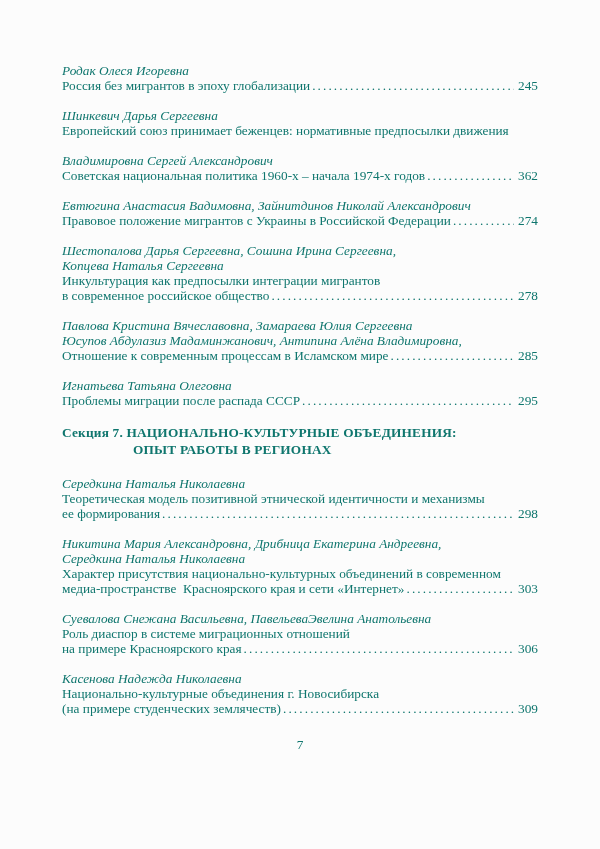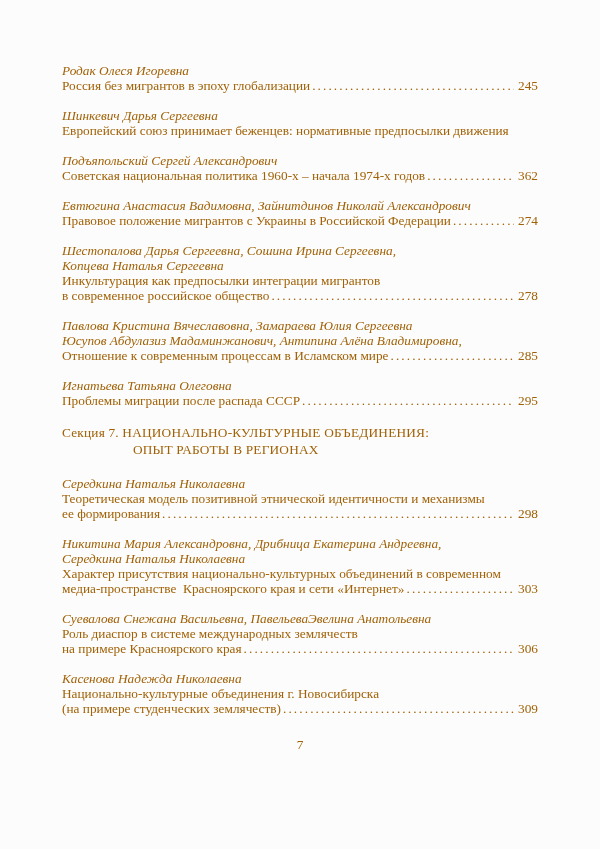--- a/index.html
+++ b/index.html
@@ -7,21 +7,21 @@
     padding: 0;
     background: #e8e8e8;
   }
   .doc-page {
     position: relative;
     width: 600px;
     height: 849px;
     box-sizing: border-box;
     margin: 0 auto;
     background: #fcfcfc;
-    color: #a16207;
+    color: #0f766e;
     font-family: "Liberation Serif", "DejaVu Serif", serif;
     font-size: 13.3px;
     line-height: 15px;
     padding: 63px 62px 0 62px;
     overflow: hidden;
   }
   .entry {
     margin-bottom: 15px;
   }
   .line {
@@ -47,21 +47,21 @@
   }
   .dots::after {
     content: "................................................................................................................................................................................";
   }
   .pnum {
     flex: 0 0 auto;
     padding-left: 4px;
     text-align: right;
   }
   .section-heading {
-    font-weight: normal;
+    font-weight: bold;
     line-height: 17px;
     margin-top: 16px;
     margin-bottom: 18px;
     letter-spacing: 0.2px;
   }
   .sh-line2 {
     padding-left: 71px;
   }
   .page-number {
     margin-top: 21px;
@@ -76,21 +76,21 @@
     <div id="entries-top">
         <div class="entry">
           <div class="line author">Родак Олеся Игоревна</div>
           <div class="line title leader-row"><span class="ttext">Россия без мигрантов в эпоху глобализации</span><span class="dots"></span><span class="pnum">245</span></div>
         </div>
         <div class="entry">
           <div class="line author">Шинкевич Дарья Сергеевна</div>
           <div class="line title">Европейский союз принимает беженцев: нормативные предпосылки движения</div>
         </div>
         <div class="entry">
-          <div class="line author">Подъяпольский Сергей Александрович</div>
+          <div class="line author">Владимировна Сергей Александрович</div>
           <div class="line title leader-row"><span class="ttext">Советская национальная политика 1960-х – начала 1974-х годов</span><span class="dots"></span><span class="pnum">362</span></div>
         </div>
         <div class="entry">
           <div class="line author">Евтюгина Анастасия Вадимовна, Зайнитдинов Николай Александрович</div>
           <div class="line title leader-row"><span class="ttext">Правовое положение мигрантов с Украины в Российской Федерации</span><span class="dots"></span><span class="pnum">274</span></div>
         </div>
         <div class="entry">
           <div class="line author">Шестопалова Дарья Сергеевна, Сошина Ирина Сергеевна,</div>
           <div class="line author">Копцева Наталья Сергеевна</div>
           <div class="line title">Инкультурация как предпосылки интеграции мигрантов</div>
@@ -119,21 +119,21 @@
           <div class="line title leader-row"><span class="ttext">ее формирования</span><span class="dots"></span><span class="pnum">298</span></div>
         </div>
         <div class="entry">
           <div class="line author">Никитина Мария Александровна, Дрибница Екатерина Андреевна,</div>
           <div class="line author">Середкина Наталья Николаевна</div>
           <div class="line title">Характер присутствия национально-культурных объединений в современном</div>
           <div class="line title leader-row"><span class="ttext">медиа-пространстве  Красноярского края и сети «Интернет»</span><span class="dots"></span><span class="pnum">303</span></div>
         </div>
         <div class="entry">
           <div class="line author">Суевалова Снежана Васильевна, ПавельеваЭвелина Анатольевна</div>
-          <div class="line title">Роль диаспор в системе международных землячеств</div>
+          <div class="line title">Роль диаспор в системе миграционных отношений</div>
           <div class="line title leader-row"><span class="ttext">на примере Красноярского края</span><span class="dots"></span><span class="pnum">306</span></div>
         </div>
         <div class="entry">
           <div class="line author">Касенова Надежда Николаевна</div>
           <div class="line title">Национально-культурные объединения г. Новосибирска</div>
           <div class="line title leader-row"><span class="ttext">(на примере студенческих землячеств)</span><span class="dots"></span><span class="pnum">309</span></div>
         </div>
       </div>
 
     <div class="page-number">7</div>

